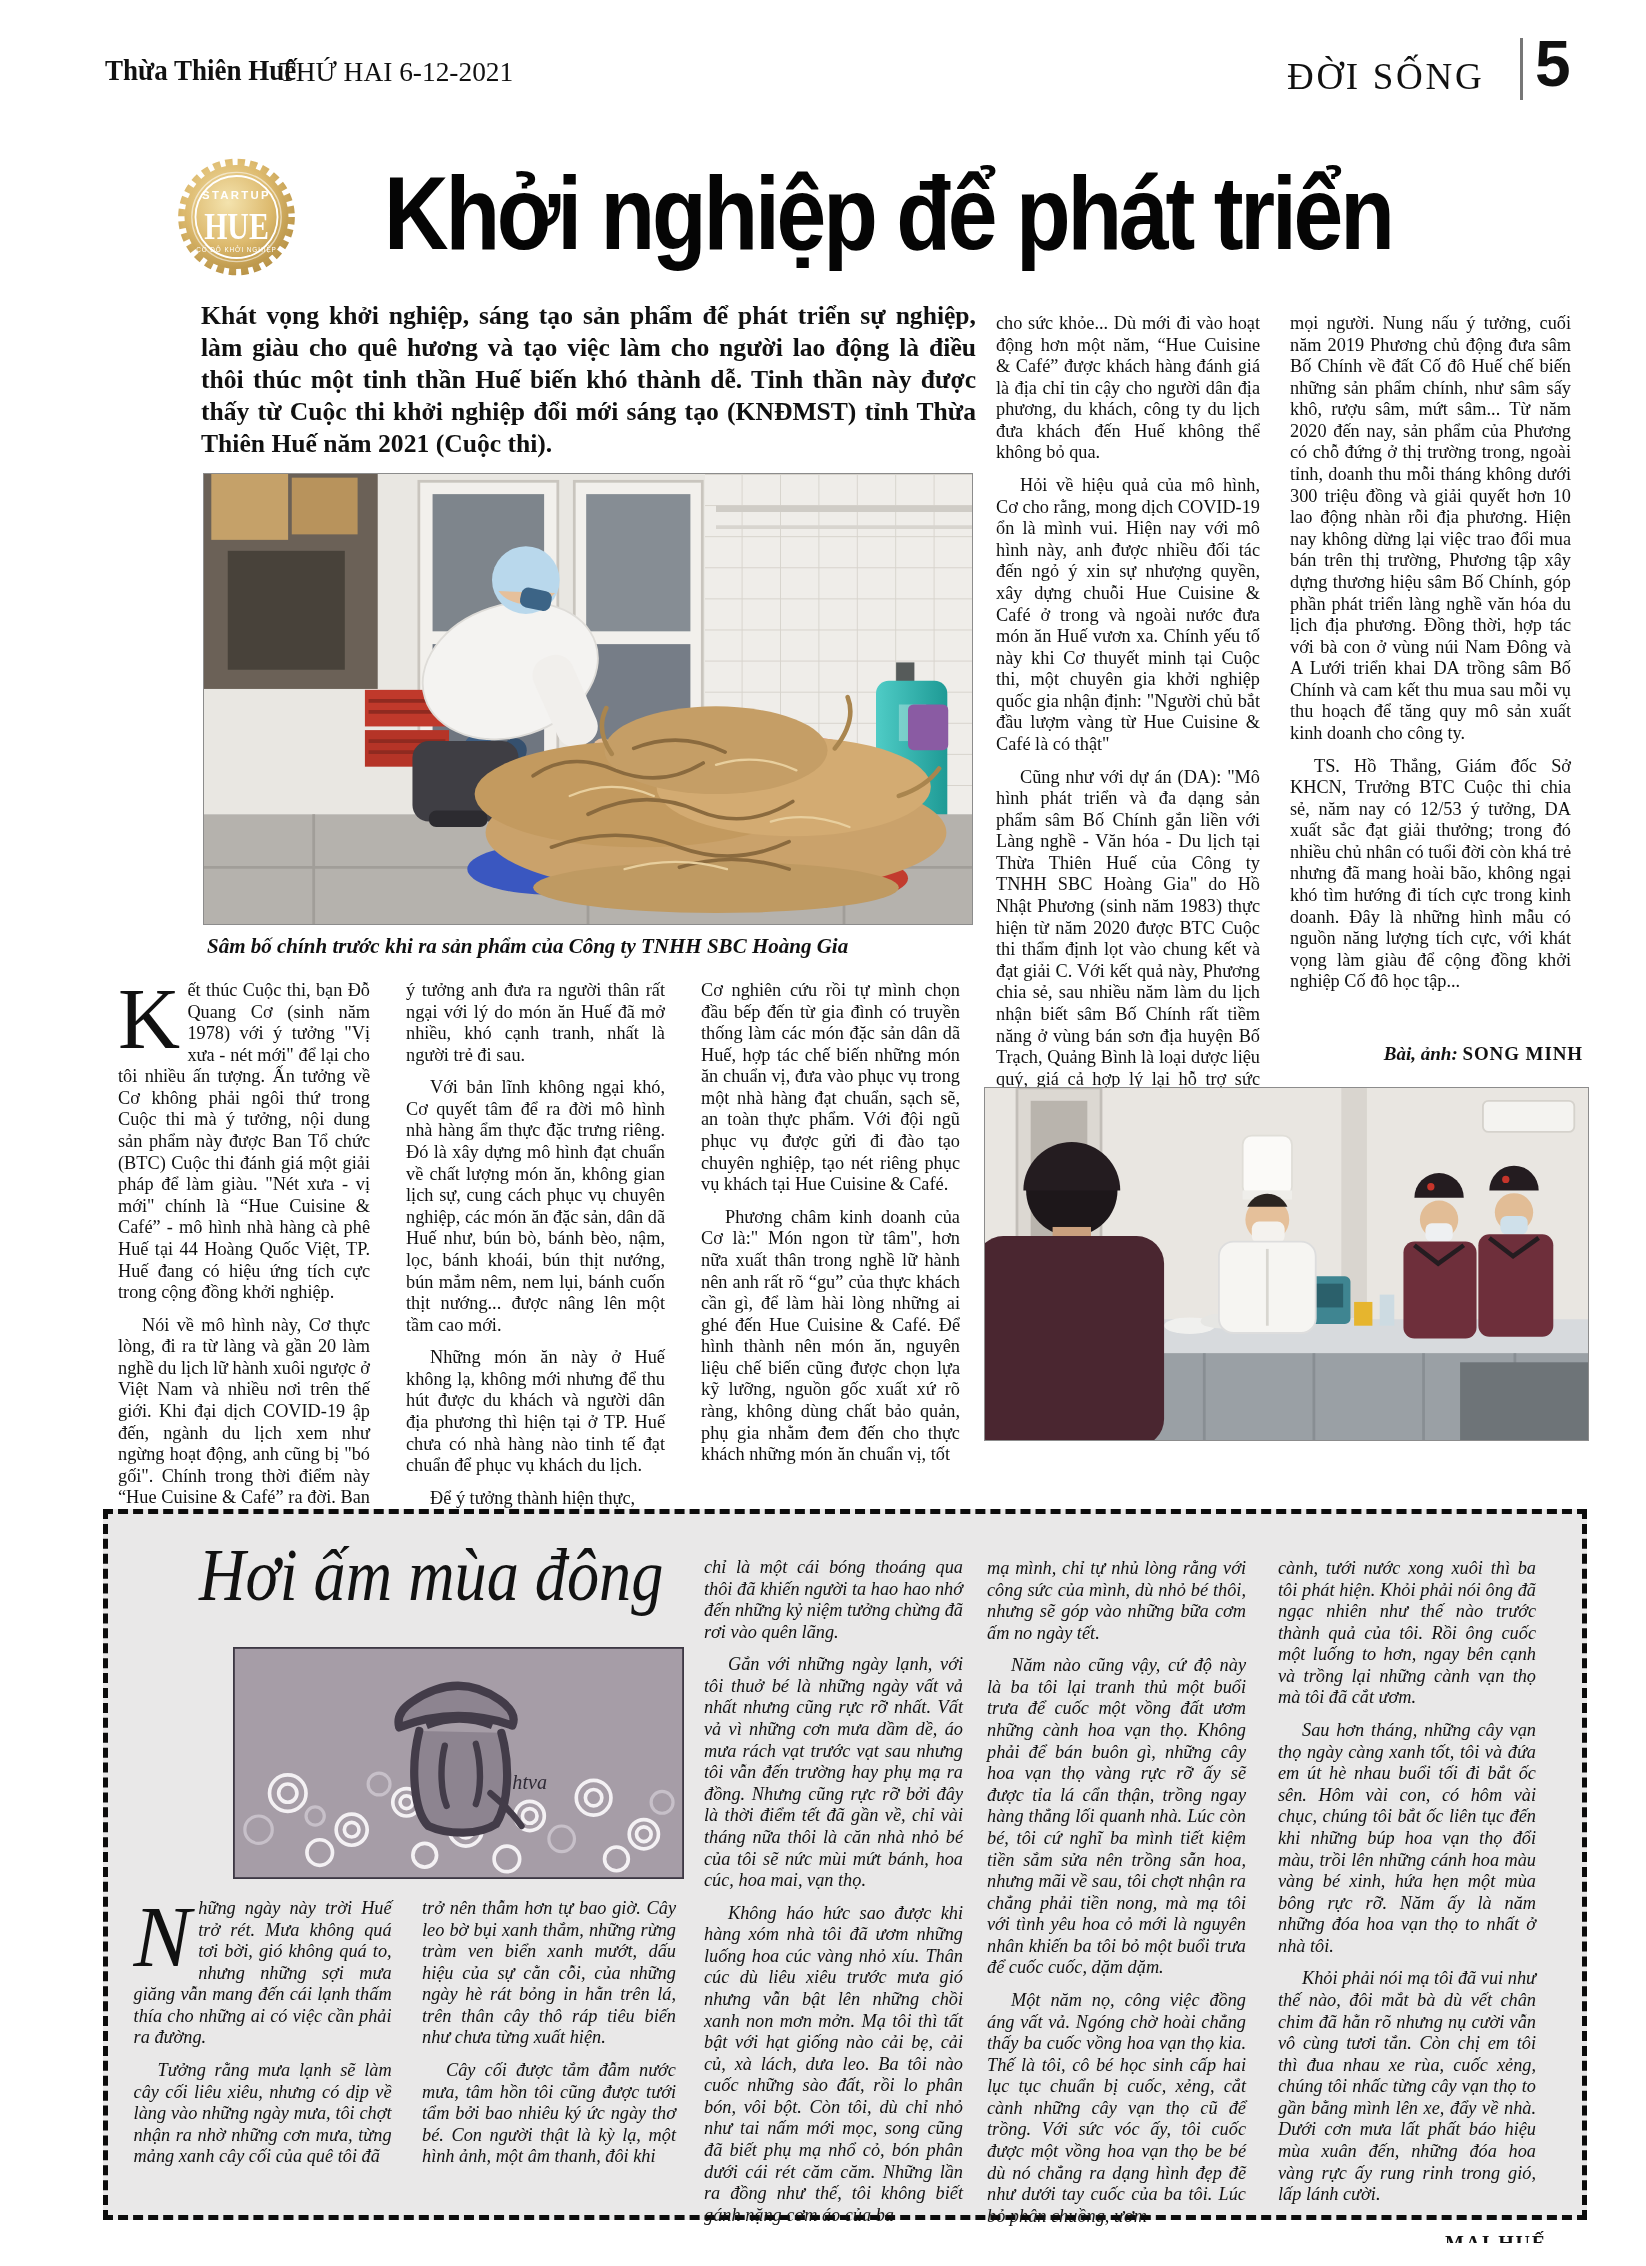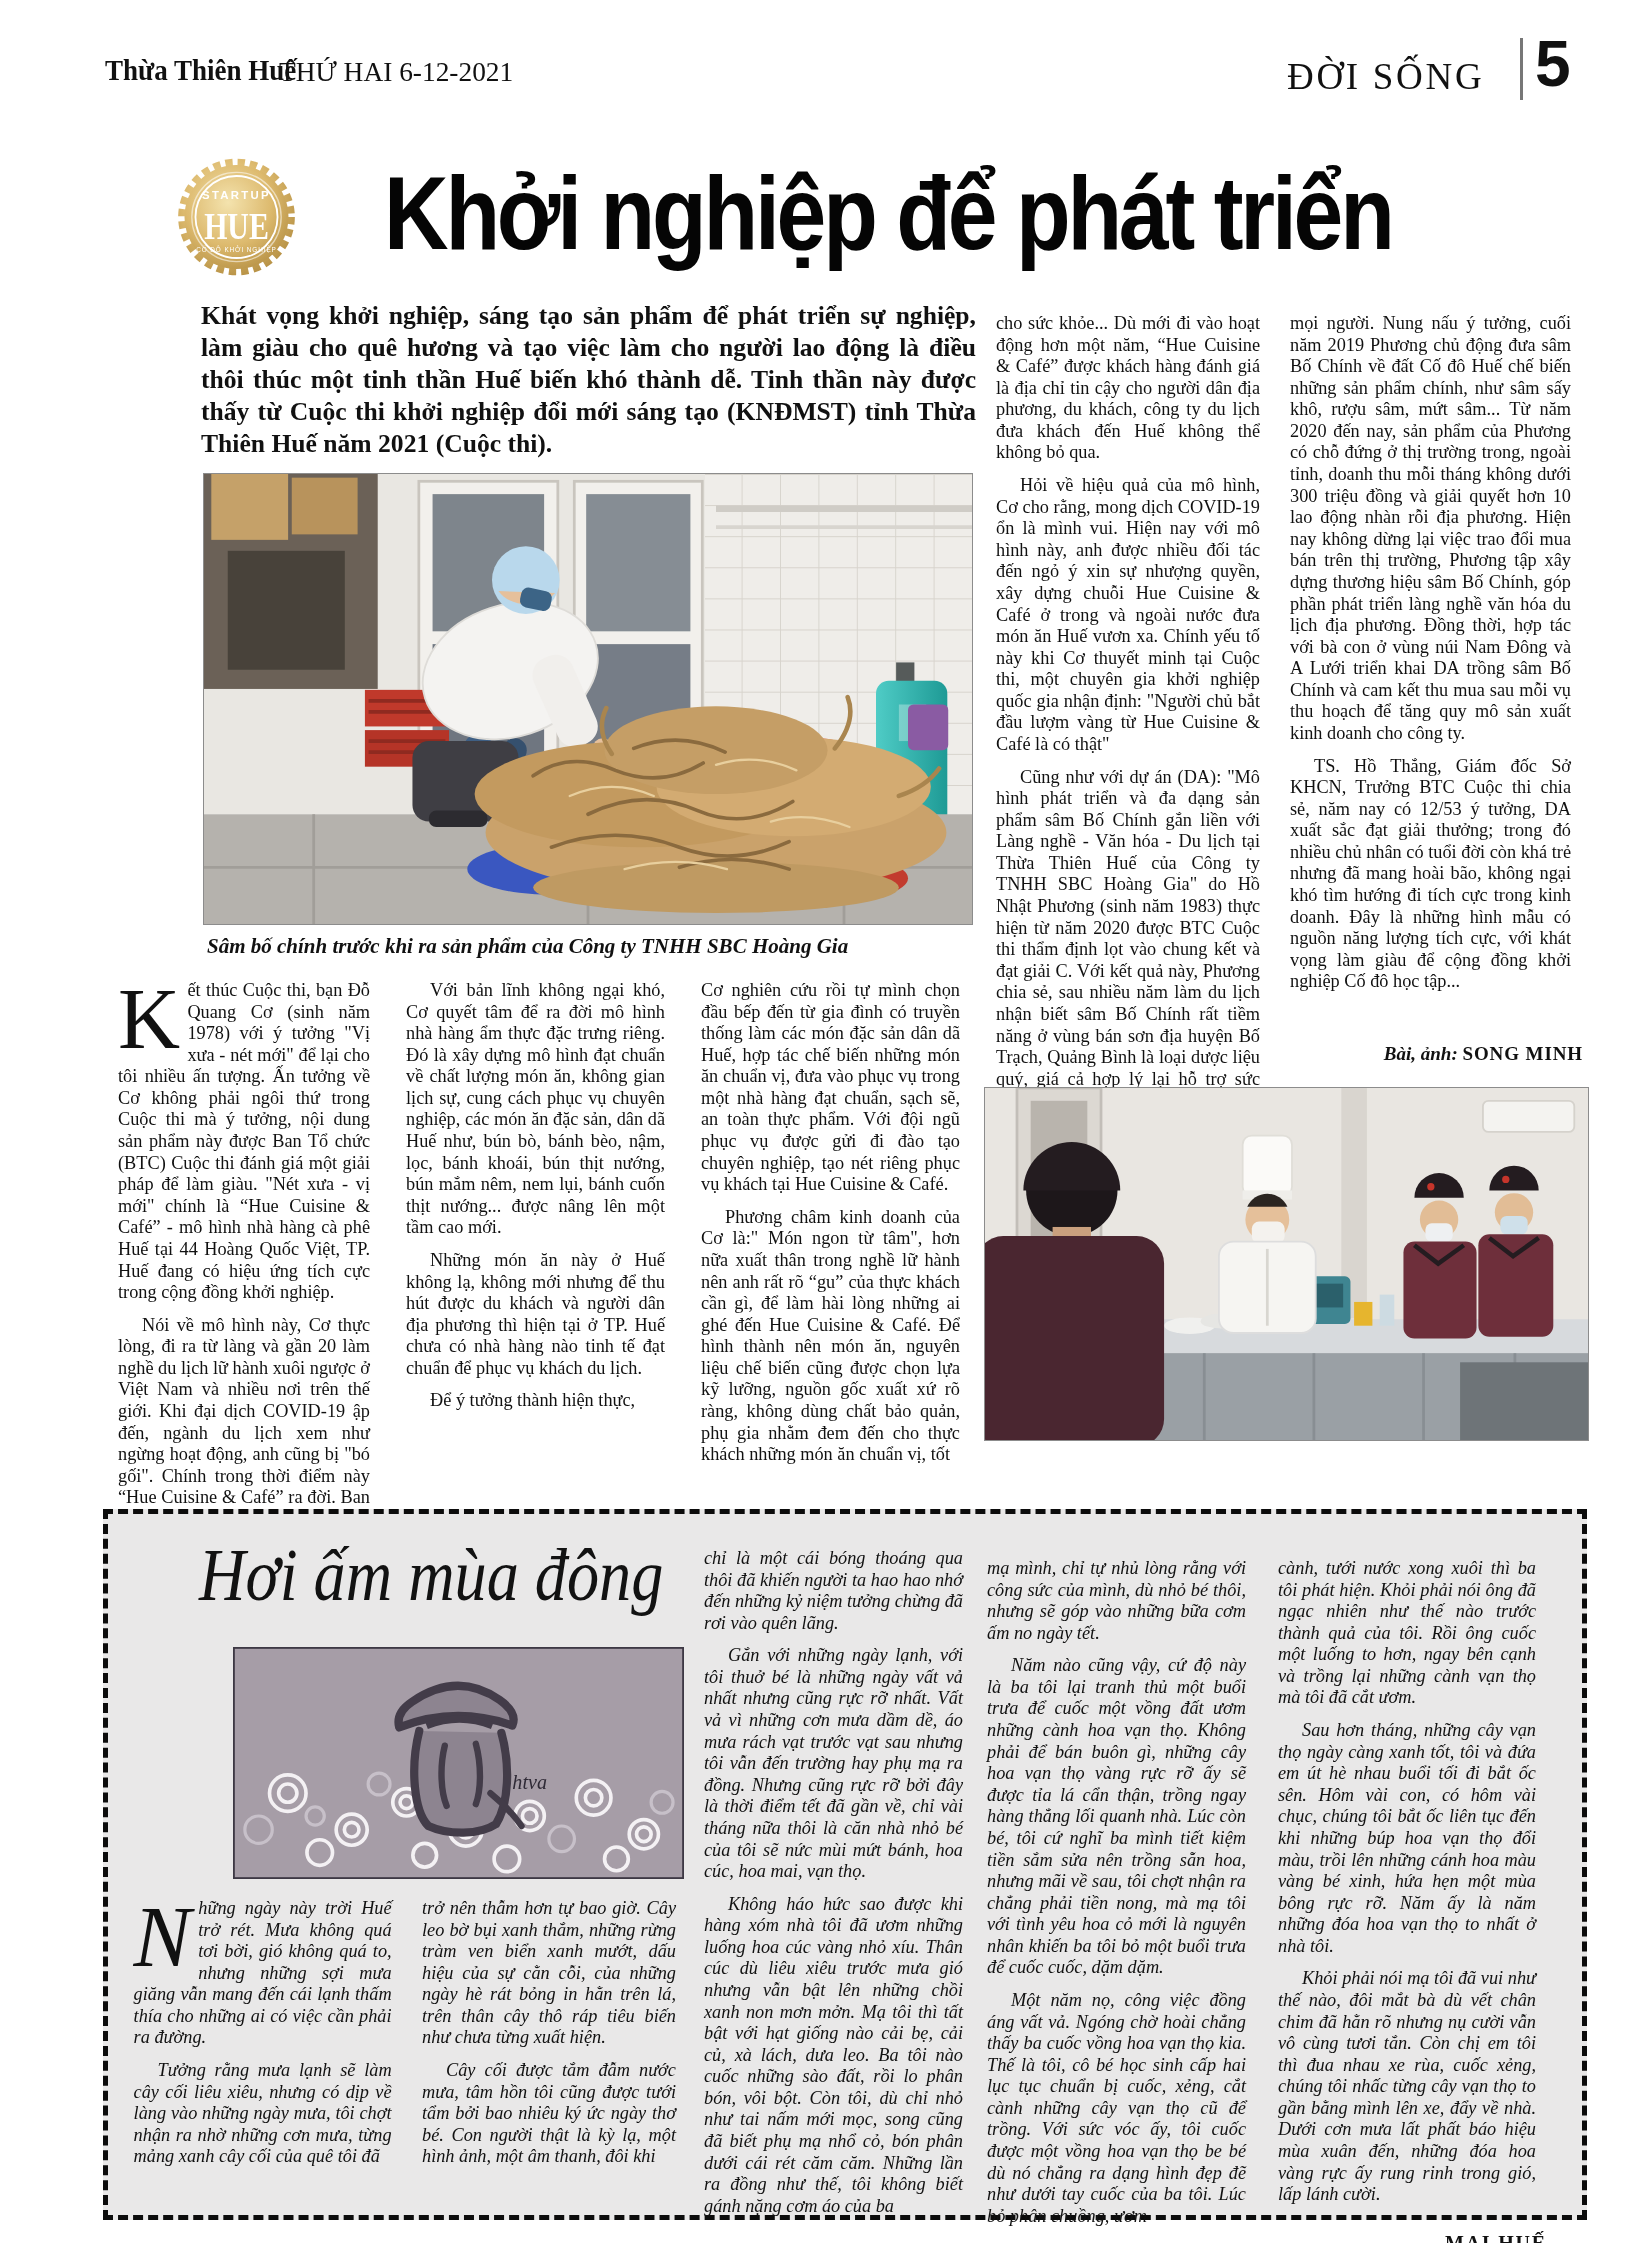--- a/index.html
+++ b/index.html
@@ -42,21 +42,21 @@
 
   
   .feature{position:absolute;left:103px;top:1509px;width:1484px;height:711px;box-sizing:border-box;
            border:5.5px dashed #0c0c0c;background:#e9e8e8;}
   .feature .col{font-style:italic;}
   .f-title{position:absolute;left:91px;top:20px;font-style:italic;font-size:73px;
            transform:scaleX(.88);transform-origin:left;white-space:nowrap;color:#121212;}
   .illus{position:absolute;left:125px;top:133px;width:451px;height:232px;}
   .fa{left:14.6px;top:373px;width:280px;height:322px;}
   .fb{left:303px;top:373px;width:276px;height:322px;}
-  .fc{left:585px;top:23px;width:281px;height:654px;}
+  .fc{left:585px;top:32px;width:281px;height:654px;}
   .fd{left:868px;top:33px;width:281px;height:654px;}
   .fe{left:1159px;top:33px;width:280px;height:654px;}
   .byline-feature{margin-top:26px;text-align:right;font-style:normal;font-weight:bold;
                   font-size:20px;letter-spacing:1.8px;}
 </style>
 </head>
 <body>
 
 <div class="page">
 
@@ -146,20 +146,21 @@
     <path d="M400 352q46 -20 92 0M560 318q44 -14 88 6M460 432q56 -16 112 0M620 380q40 -12 86 6" fill="none" stroke="#e8cf9e" stroke-width="2.5" stroke-linecap="round"></path>
     <path d="M690 300q24 -30 14 -56M446 306q-18 -26 -6 -50M760 352q30 -10 44 -30" fill="none" stroke="#a9854e" stroke-width="5" stroke-linecap="round"></path>
   </svg>
   <div class="caption cap1">Sâm bố chính trước khi ra sản phẩm của Công ty TNHH SBC Hoàng Gia</div>
 
   <div class="col c1">
     <p class="cont"><span class="dropcap">K</span><span>ết thúc Cuộc thi, bạn Đỗ Quang Cơ (sinh năm 1978) với ý tưởng "Vị xưa - nét mới" để lại cho tôi nhiều ấn tượng. Ấn tưởng về Cơ không phải ngôi thứ trong Cuộc thi mà ý tưởng, nội dung sản phẩm này được Ban Tổ chức (BTC) Cuộc thi đánh giá một giải pháp để làm giàu. "Nét xưa - vị mới" chính là “Hue Cuisine &amp; Café” - mô hình nhà hàng cà phê Huế tại 44 Hoàng Quốc Việt, TP. Huế đang có hiệu ứng tích cực trong cộng đồng khởi nghiệp.</span></p>
     <p>Nói về mô hình này, Cơ thực lòng, đi ra từ làng và gần 20 làm nghề du lịch lữ hành xuôi ngược ở Việt Nam và nhiều nơi trên thế giới. Khi đại dịch COVID-19 ập đến, ngành du lịch xem như ngừng hoạt động, anh cũng bị "bó gối". Chính trong thời điểm này “Hue Cuisine &amp; Café” ra đời. Ban đầu</p>
   </div>
   <div class="col c2">
+    <p class="cont">ý tưởng anh đưa ra người thân rất ngại với lý do món ăn Huế đã mở nhiều, khó cạnh tranh, nhất là người trẻ đi sau.</p>
     <p>Với bản lĩnh không ngại khó, Cơ quyết tâm để ra đời mô hình nhà hàng ẩm thực đặc trưng riêng. Đó là xây dựng mô hình đạt chuẩn về chất lượng món ăn, không gian lịch sự, cung cách phục vụ chuyên nghiệp, các món ăn đặc sản, dân dã Huế như, bún bò, bánh bèo, nậm, lọc, bánh khoái, bún thịt nướng, bún mắm nêm, nem lụi, bánh cuốn thịt nướng... được nâng lên một tầm cao mới.</p>
     <p>Những món ăn này ở Huế không lạ, không mới nhưng để thu hút được du khách và người dân địa phương thì hiện tại ở TP. Huế chưa có nhà hàng nào tinh tế đạt chuẩn để phục vụ khách du lịch.</p>
     <p>Để ý tưởng thành hiện thực,</p>
   </div>
   <div class="col c3">
     <p class="cont">Cơ nghiên cứu rồi tự mình chọn đầu bếp đến từ gia đình có truyền thống làm các món đặc sản dân dã Huế, hợp tác chế biến những món ăn chuẩn vị, đưa vào phục vụ trong một nhà hàng đạt chuẩn, sạch sẽ, an toàn thực phẩm. Với đội ngũ phục vụ được gửi đi đào tạo chuyên nghiệp, tạo nét riêng phục vụ khách tại Hue Cuisine &amp; Café.</p>
     <p>Phương châm kinh doanh của Cơ là:" Món ngon từ tâm", hơn nữa xuất thân trong nghề lữ hành nên anh rất rõ “gu” của thực khách cần gì, để làm hài lòng những ai ghé đến Hue Cuisine &amp; Café. Để hình thành nên món ăn, nguyên liệu chế biến cũng được chọn lựa kỹ lưỡng, nguồn gốc xuất xứ rõ ràng, không dùng chất bảo quản, phụ gia nhằm đem đến cho thực khách những món ăn chuẩn vị, tốt</p>
   </div>
   <div class="col c4">
     <p class="cont">cho sức khỏe... Dù mới đi vào hoạt động hơn một năm, “Hue Cuisine &amp; Café” được khách hàng đánh giá là địa chỉ tin cậy cho người dân địa phương, du khách, công ty du lịch đưa khách đến Huế không thể không bỏ qua.</p>

